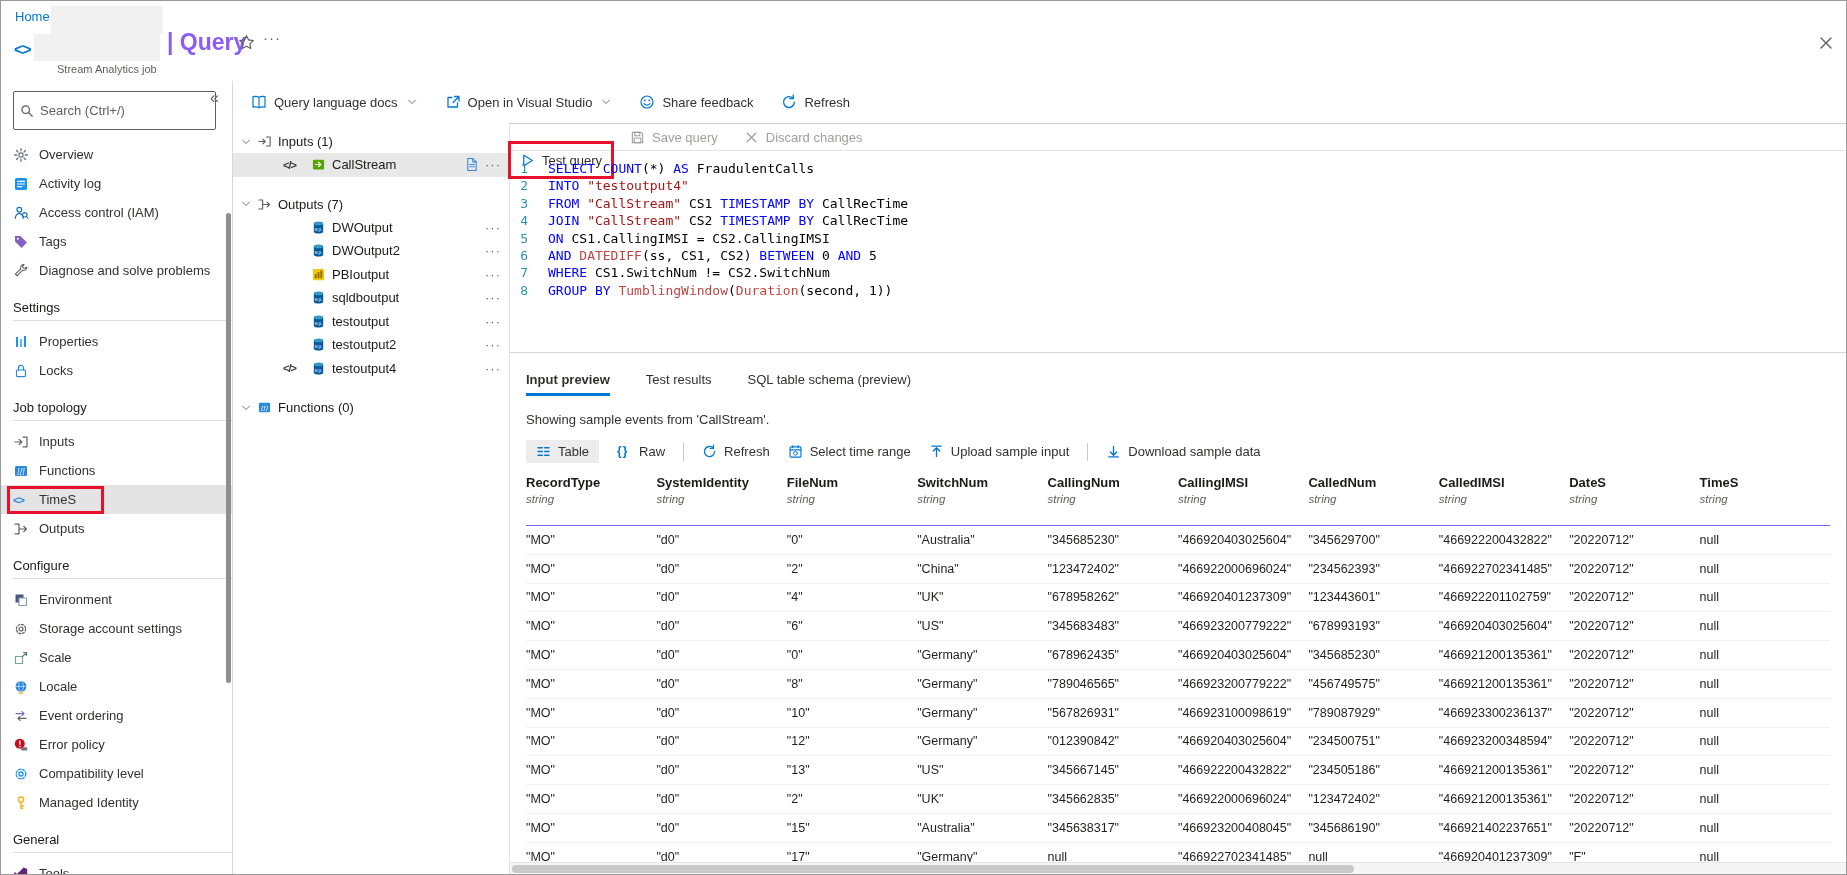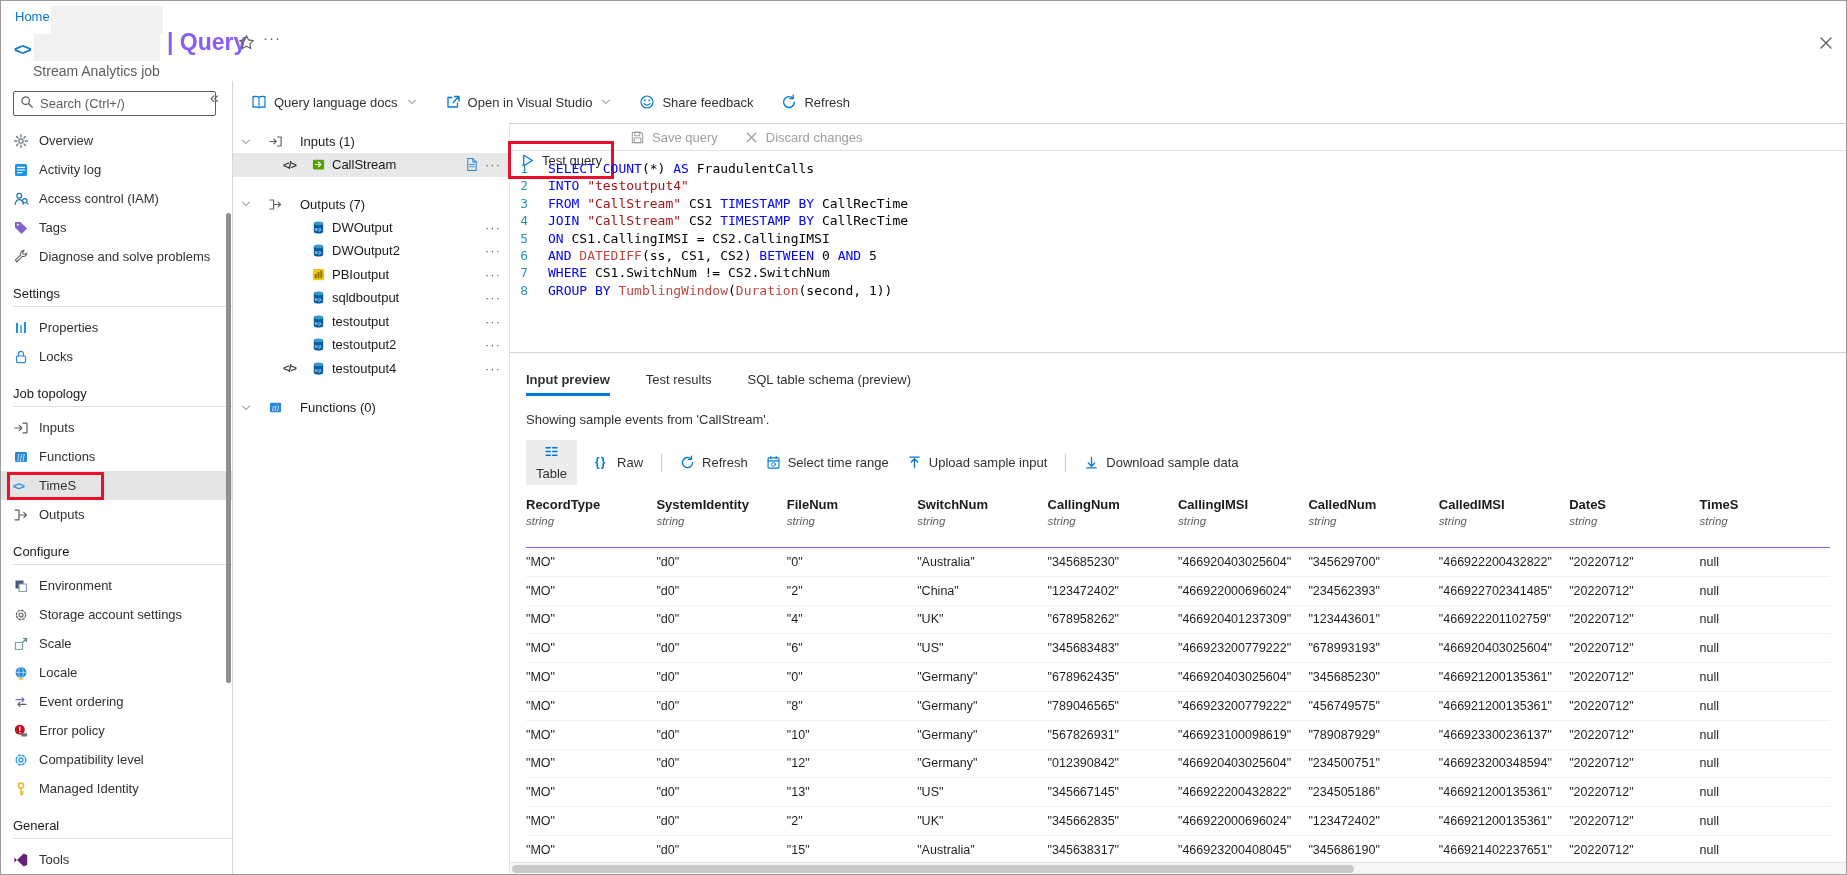--- a/index.html
+++ b/index.html
@@ -17,26 +17,26 @@
   .breadcrumb { position:absolute; left:14px; top:8px; font-size:13px; }
   .breadcrumb a { color:#0078d4; text-decoration:none; cursor:pointer; }
   .crumb-sep { color:#605e5c; margin-left:5px; font-size:12px; }
   .redact { background:#f1f1f1; position:absolute; }
   .redact-crumb { left:50px; top:5px; width:112px; height:28px; }
   .redact-title { left:33px; top:33px; width:126px; height:27px; }
   .blade-glyph { position:absolute; left:13px; top:40px; color:#0078d4; font-weight:700; font-size:16px; letter-spacing:-1px; }
   .page-title { position:absolute; left:166px; top:28px; font-size:23px; font-weight:600; color:#8b5cf6; white-space:nowrap; }
   .hdr-star { position:absolute; left:237px; top:33px; width:17px; height:17px; cursor:pointer; }
   .hdr-ellipsis { position:absolute; left:262px; top:28px; color:#605e5c; font-size:15px; letter-spacing:1px; cursor:pointer; }
-  .subtitle { position:absolute; left:32px; top:62px; font-size:14px; color:#605e5c; }
+  .subtitle { position:absolute; left:56px; top:62px; font-size:11px; color:#605e5c; }
   .close-btn { position:absolute; right:12px; top:34px; width:16px; height:16px; cursor:pointer; }
 
   
   .sidebar { position:absolute; top:80px; left:0; width:232px; bottom:0; border-right:1px solid #d6d6d6; overflow:hidden; background:#fff; }
-  .searchbox { margin:10px 16px 0 12px; height:25px; border:1px solid #605e5c; border-radius:2px; display:flex; padding:3px 6px; gap:6px; background:#fff; }
+  .searchbox { margin:10px 16px 0 12px; height:39px; border:1px solid #605e5c; border-radius:2px; display:flex; align-items:center; padding:3px 6px; gap:6px; background:#fff; }
   .searchbox .icn { width:14px; height:14px; flex:none; }
   .searchbox input { border:none; outline:none; flex:1; font-size:13px; font-family:"Liberation Sans",sans-serif; color:#323130; min-width:0; background:transparent; }
   .searchbox input::placeholder { color:#605e5c; }
   #side-nav { margin-top:10px; }
   .side-item { display:flex; align-items:center; height:29px; padding-left:12px; font-size:13px; color:#323130; cursor:pointer; }
   .side-item.selected { background:#e4e4e4; }
   .iwrap, .annot-wrap { display:inline-flex; align-items:center; gap:10px; }
   .annot-wrap { outline:3px solid #e8112d; outline-offset:1px; padding:2px 24px 2px 2px; margin-left:-2px; }
   .side-item .icn { width:16px; height:16px; flex:none; display:inline-flex; }
   .side-section { margin-top:12px; padding:3px 0 5px 12px; font-size:13px; color:#1b1a19; }
@@ -45,21 +45,21 @@
 
   
   .collapse-btn { position:absolute; left:209px; top:88px; background:none; border:none; color:#605e5c; font-size:16px; cursor:pointer; font-family:inherit; }
   .cmdbar { position:absolute; left:250px; top:84px; height:34px; display:flex; align-items:center; gap:28px; }
   .cmd { display:flex; align-items:center; gap:7px; font-size:13px; color:#323130; cursor:pointer; background:none; border:none; font-family:inherit; }
   .cmd .icn { width:16px; height:16px; display:inline-flex; }
   .cmd .chev { width:10px; height:10px; display:inline-flex; margin-left:2px; }
 
   
   .tree-panel { position:absolute; left:232px; top:122px; width:276px; bottom:0; overflow:hidden; padding-top:5px; }
-  .tree-head { display:flex; align-items:center; height:23px; gap:17px; padding-left:8px; font-size:13px; color:#1b1a19; cursor:pointer; margin-top:2px; }
+  .tree-head { display:flex; align-items:center; height:23px; gap:6px; padding-left:8px; font-size:13px; color:#1b1a19; cursor:pointer; margin-top:2px; }
   .tree-head .chev { width:10px; height:10px; display:inline-flex; }
   .tree-head .icn { width:15px; height:15px; display:inline-flex; }
   .tree-section { margin-bottom:16px; }
   .tree-item { display:flex; align-items:center; height:23.5px; padding-left:50px; gap:6px; font-size:13px; color:#1b1a19; position:relative; cursor:pointer; }
   .tree-item .prefix { width:22px; flex:none; color:#3b3a39; font-size:11px; font-weight:600; letter-spacing:-1px; }
   .tree-item .icn { width:15px; height:15px; flex:none; display:inline-flex; }
   .tree-item.selected { background:#e8e8e8; }
   .tree-item .dots { position:absolute; right:8px; color:#605e5c; letter-spacing:1px; font-size:13px; cursor:pointer; }
   .tree-item .doc { position:absolute; right:30px; width:15px; height:15px; display:inline-flex; cursor:pointer; }
 
@@ -79,21 +79,21 @@
   .tk-p { color:#000; }
 
   
   .tabs { display:flex; gap:36px; margin:19px 0 0 16px; }
   .tab { font-size:13px; color:#323130; padding-bottom:9px; position:relative; cursor:pointer; white-space:nowrap; }
   .tab.active { font-weight:700; }
   .tab.active::after { content:""; position:absolute; left:0; right:0; bottom:0; height:3px; background:#0078d4; }
   .status { margin:16px 0 0 16px; font-size:13px; color:#323130; }
   .pv-toolbar { display:flex; align-items:center; margin:13px 0 0 16px; gap:18px; font-size:13px; }
   .pvbtn { display:flex; align-items:center; gap:7px; color:#323130; cursor:pointer; background:none; border:none; font-family:inherit; font-size:13px; }
-  .pvbtn.selected { background:#ececec; padding:4px 10px;flex-direction:column; }
+  .pvbtn.selected { background:#ececec; padding:4px 10px; }
   .pv-divider { width:1px; height:18px; background:#c8c6c4; }
   .pvbtn .icn { width:15px; height:15px; display:inline-flex; }
   .grid-table { margin:12px 16px 0 16px; }
   .g-head { display:grid; grid-template-columns:repeat(10,1fr); border-bottom:1px solid #8b5cf6; padding-bottom:20px; }
   .g-col .nm { font-weight:700; font-size:13px; color:#1b1a19; white-space:nowrap; }
   .g-col .tp { font-style:italic; font-size:11.5px; color:#605e5c; margin-top:3px; }
   .g-row { display:grid; grid-template-columns:repeat(10,1fr); height:28.8px; align-items:center; font-size:12.5px; color:#201f1e; border-bottom:1px solid #f1f1f1; }
   .g-cell { white-space:nowrap; overflow:hidden; padding-right:12px; }
   .hscroll { position:absolute; left:0; right:0; bottom:0; height:12px; background:#f5f5f5; border-top:1px solid #e6e6e6; cursor:pointer; }
   .hscroll .thumb { position:absolute; left:2px; top:2px; height:8px; width:63%; background:#c9c9c9; border-radius:4px; }

